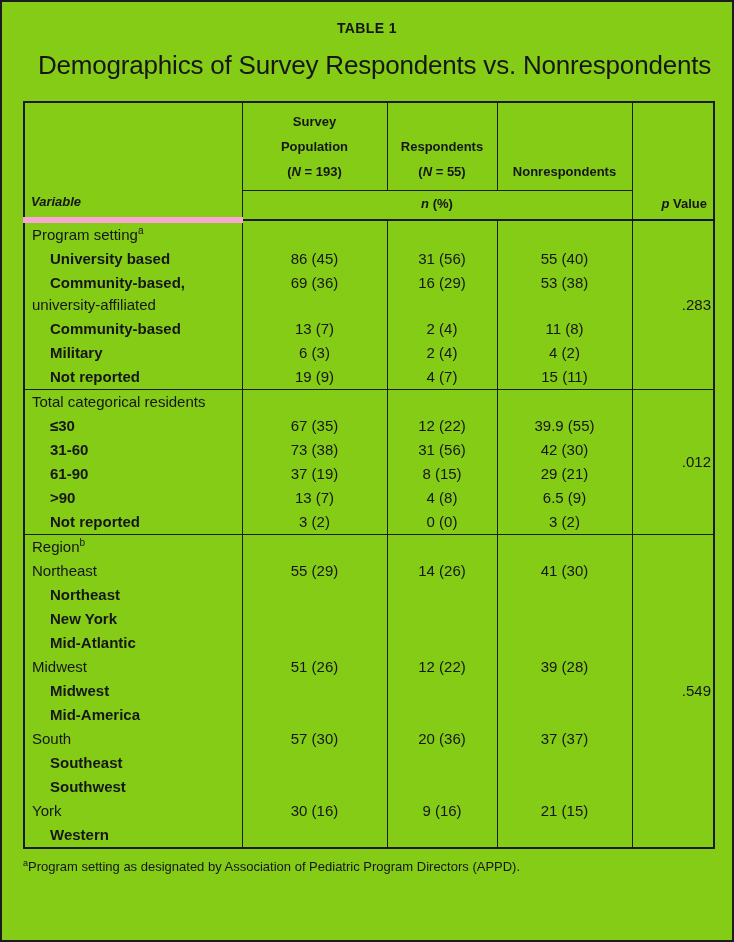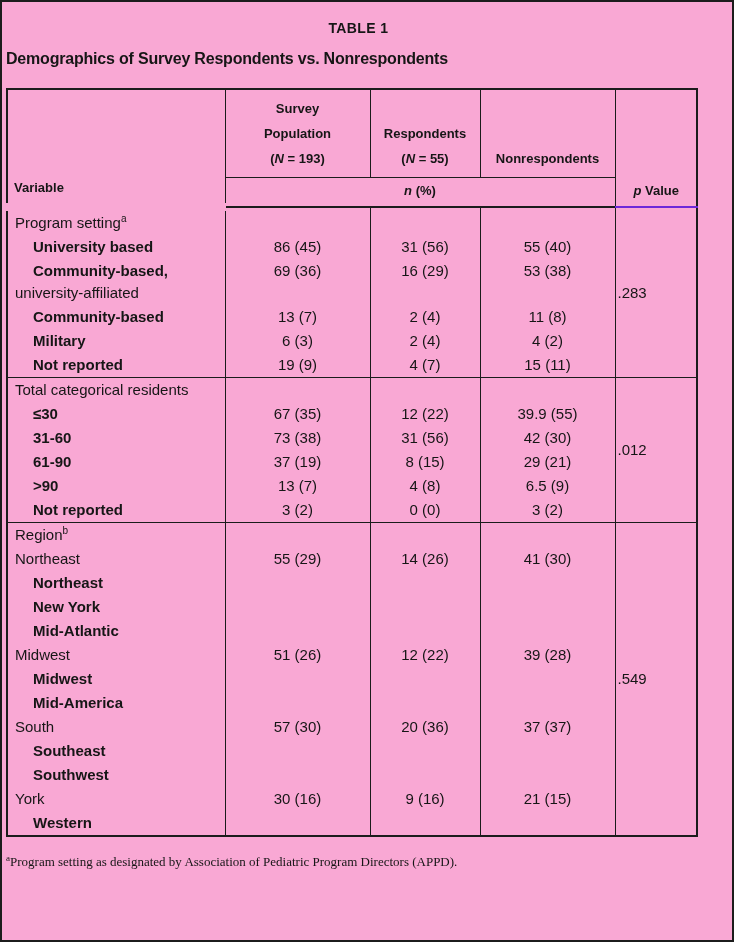--- a/index.html
+++ b/index.html
@@ -6,34 +6,34 @@
   html, body { background: #ffffff; }
   body {
     font-family: "Liberation Sans", sans-serif;
     color: #161616;
     width: 734px;
   }
   .page {
     width: 734px;
     height: 942px;
     border: 2px solid #1c1c1c;
-    background: #f9a8d4;
-    padding: 14px 21px 0 4px;
+    background: #84cc16;
+    padding: 14px 21px 0 21px;
   }
   .table-label {
     text-align: center;
     font-size: 14px;
     font-weight: bold;
     letter-spacing: 0.4px;
     margin-top: 4px;
   }
   .title {
-    text-align: left;
-    font-size: 16px;
-    font-weight: bold;
+    text-align: right;
+    font-size: 26px;
+    font-weight: normal;
     letter-spacing: -0.2px;
     margin: 14px 0 20px 0;
   }
   table.demo-table {
     border-collapse: collapse;
     table-layout: fixed;
     width: 690px;
     border: 2px solid #1c1c1c;
   }
   .demo-table th, .demo-table td {
@@ -45,55 +45,56 @@
     vertical-align: bottom;
     text-align: center;
     line-height: 25px;
     padding: 6px 2px 6px 2px;
     border-bottom: 1.5px solid #1c1c1c;
   }
   .var-hdr {
     text-align: left;
     vertical-align: bottom;
     padding: 4px 6px 8px 6px;
-    border-bottom: 8px solid #f9a8d4;
+    border-bottom: 6px solid #f9a8d4;
+    font-style: italic;
   }
   .pval-hdr {
-    text-align: center;
+    text-align: right;
     vertical-align: bottom;
     padding: 4px 6px 8px 7px;
-    border-bottom: 2px solid #6d28d9;
+    border-bottom: 2px solid #0f172a;
   }
   .npct-hdr {
     text-align: center;
     vertical-align: bottom;
     padding: 5px 6px 8px 6px;
     border-bottom: 2px solid #1c1c1c;
   }
   tbody td {
     font-size: 15px;
     line-height: 22px;
     padding: 1px 4px;
     vertical-align: top;
   }
   td.label-cell { text-align: left; padding-left: 7px; padding-right: 6px; }
   .lbl.ind { padding-left: 18px; font-weight: bold; }
   td.num-cell { text-align: center; }
   td.pval-cell {
-    text-align: left;
+    text-align: right;
     vertical-align: middle;
     font-size: 15px;
     padding: 0 2px;
   }
   tr.section-start td { border-top: 1.5px solid #1c1c1c; }
   sup { font-size: 10px; vertical-align: super; line-height: 0; }
   .it { font-style: italic; }
   .footnotes {
-    margin-top: 16px;
-    font-family: Liberation Serif, serif;
+    margin-top: 9px;
+    font-family: Liberation Sans, sans-serif;
     font-size: 13px;
     line-height: 1.45;
     color: #161616;
   }
   .footnote sup { font-size: 9px; }
 </style>
 </head>
 <body>
 
 <div class="page">

